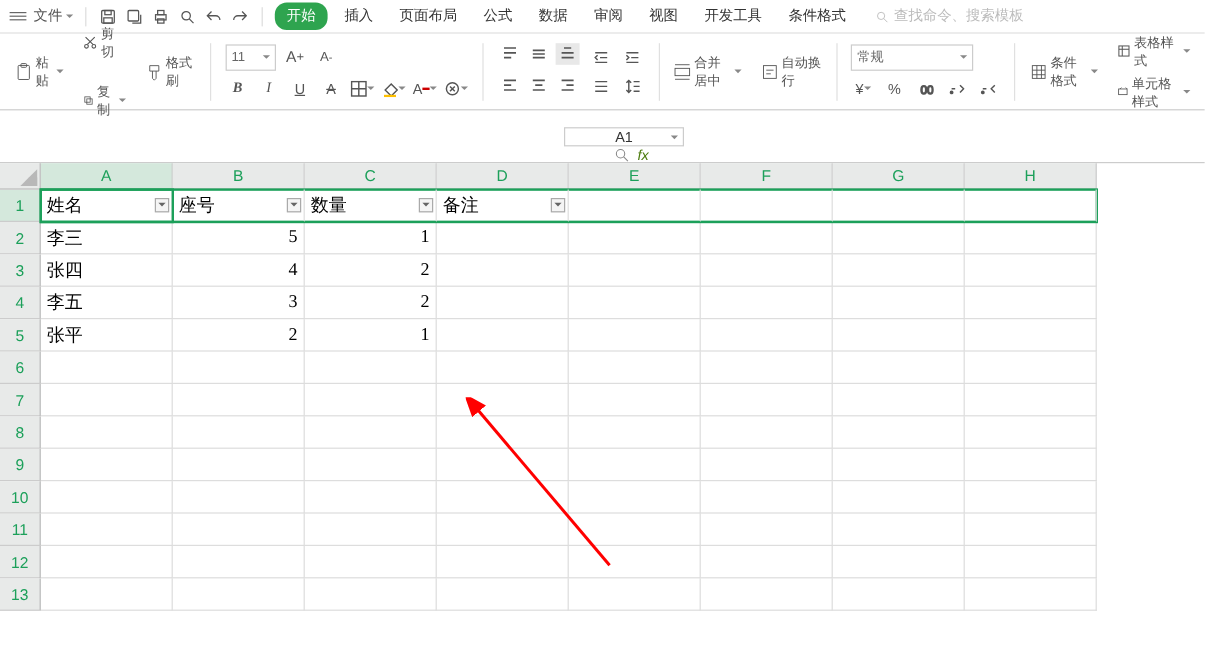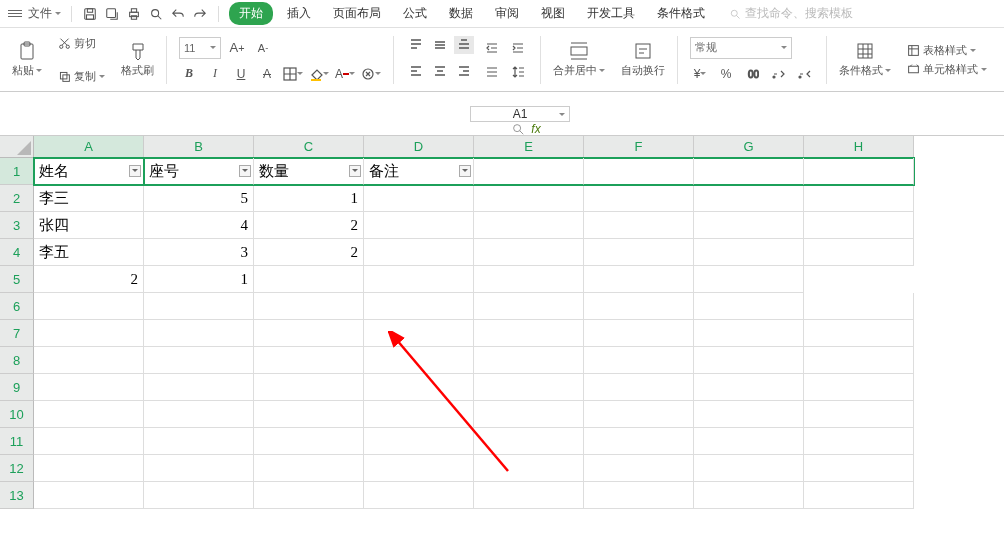--- a/index.html
+++ b/index.html
@@ -16,21 +16,21 @@
 .toolbar-icon svg { width: 14px; height: 14px; stroke: #555; fill: none; stroke-width: 1.2; }
 .tab { padding: 4px 8px; color: #333; cursor: pointer; }
 .tab.active { background: #2ea44f; color: #fff; border-radius: 10px; padding: 3px 10px; }
 .search-hint { color: #bbb; margin-left: 10px; display: flex; align-items: center; gap: 4px; }
 
 
 .ribbon { height: 64px; display: flex; align-items: center; border-bottom: 1px solid #ccc; padding: 4px 6px; gap: 4px; }
 .ribbon-group { display: flex; flex-direction: column; align-items: center; justify-content: center; padding: 0 6px; height: 56px; }
 .ribbon-group.row { flex-direction: row; gap: 6px; }
 .vsep-full { width: 1px; height: 48px; background: #e0e0e0; margin: 0 2px; }
-.big-btn { display: flex; flex-direction: column; align-items: center; gap: 2px; color: #555; cursor: pointer; }
+.big-btn { display: flex; align-items: center; gap: 2px; color: #555; cursor: pointer; }
 .big-btn-icon { width: 20px; height: 20px; }
 .big-btn-label { font-size: 11px; display: flex; align-items: center; gap: 2px; }
 .btn-row { display: flex; align-items: center; gap: 6px; }
 .small-item { display: flex; align-items: center; gap: 3px; color: #555; cursor: pointer; font-size: 11px; }
 .small-item svg { width: 13px; height: 13px; stroke: #555; fill: none; stroke-width: 1.2; }
 .font-select { width: 108px; height: 22px; border: 1px solid #ccc; display: flex; align-items: center; padding: 0 4px; font-size: 11px; color: #666; justify-content: space-between; }
 .size-select { width: 42px; height: 22px; border: 1px solid #ccc; display: flex; align-items: center; padding: 0 4px; font-size: 11px; color: #666; justify-content: space-between; }
 .dd-arrow { border: 3px solid transparent; border-top-color: #888; margin-top: 3px; }
 .fmt-btn { width: 20px; height: 18px; display: inline-flex; align-items: center; justify-content: center; cursor: pointer; color: #555; }
 .fmt-btn.b { font-weight: bold; font-style: italic; font-family: serif; }
@@ -456,20 +456,21 @@
           <div class="cell">李五</div>
           <div class="cell num">3</div>
           <div class="cell num">2</div>
           <div class="cell"></div>
           <div class="cell"></div>
           <div class="cell"></div>
           <div class="cell"></div>
           <div class="cell"></div>
         </div>
         <div class="cell-row">
+          <div class="cell">张平</div>
           <div class="cell num">2</div>
           <div class="cell num">1</div>
           <div class="cell"></div>
           <div class="cell"></div>
           <div class="cell"></div>
           <div class="cell"></div>
           <div class="cell"></div>
         </div>
         <div class="cell-row">
           <div class="cell"></div>

